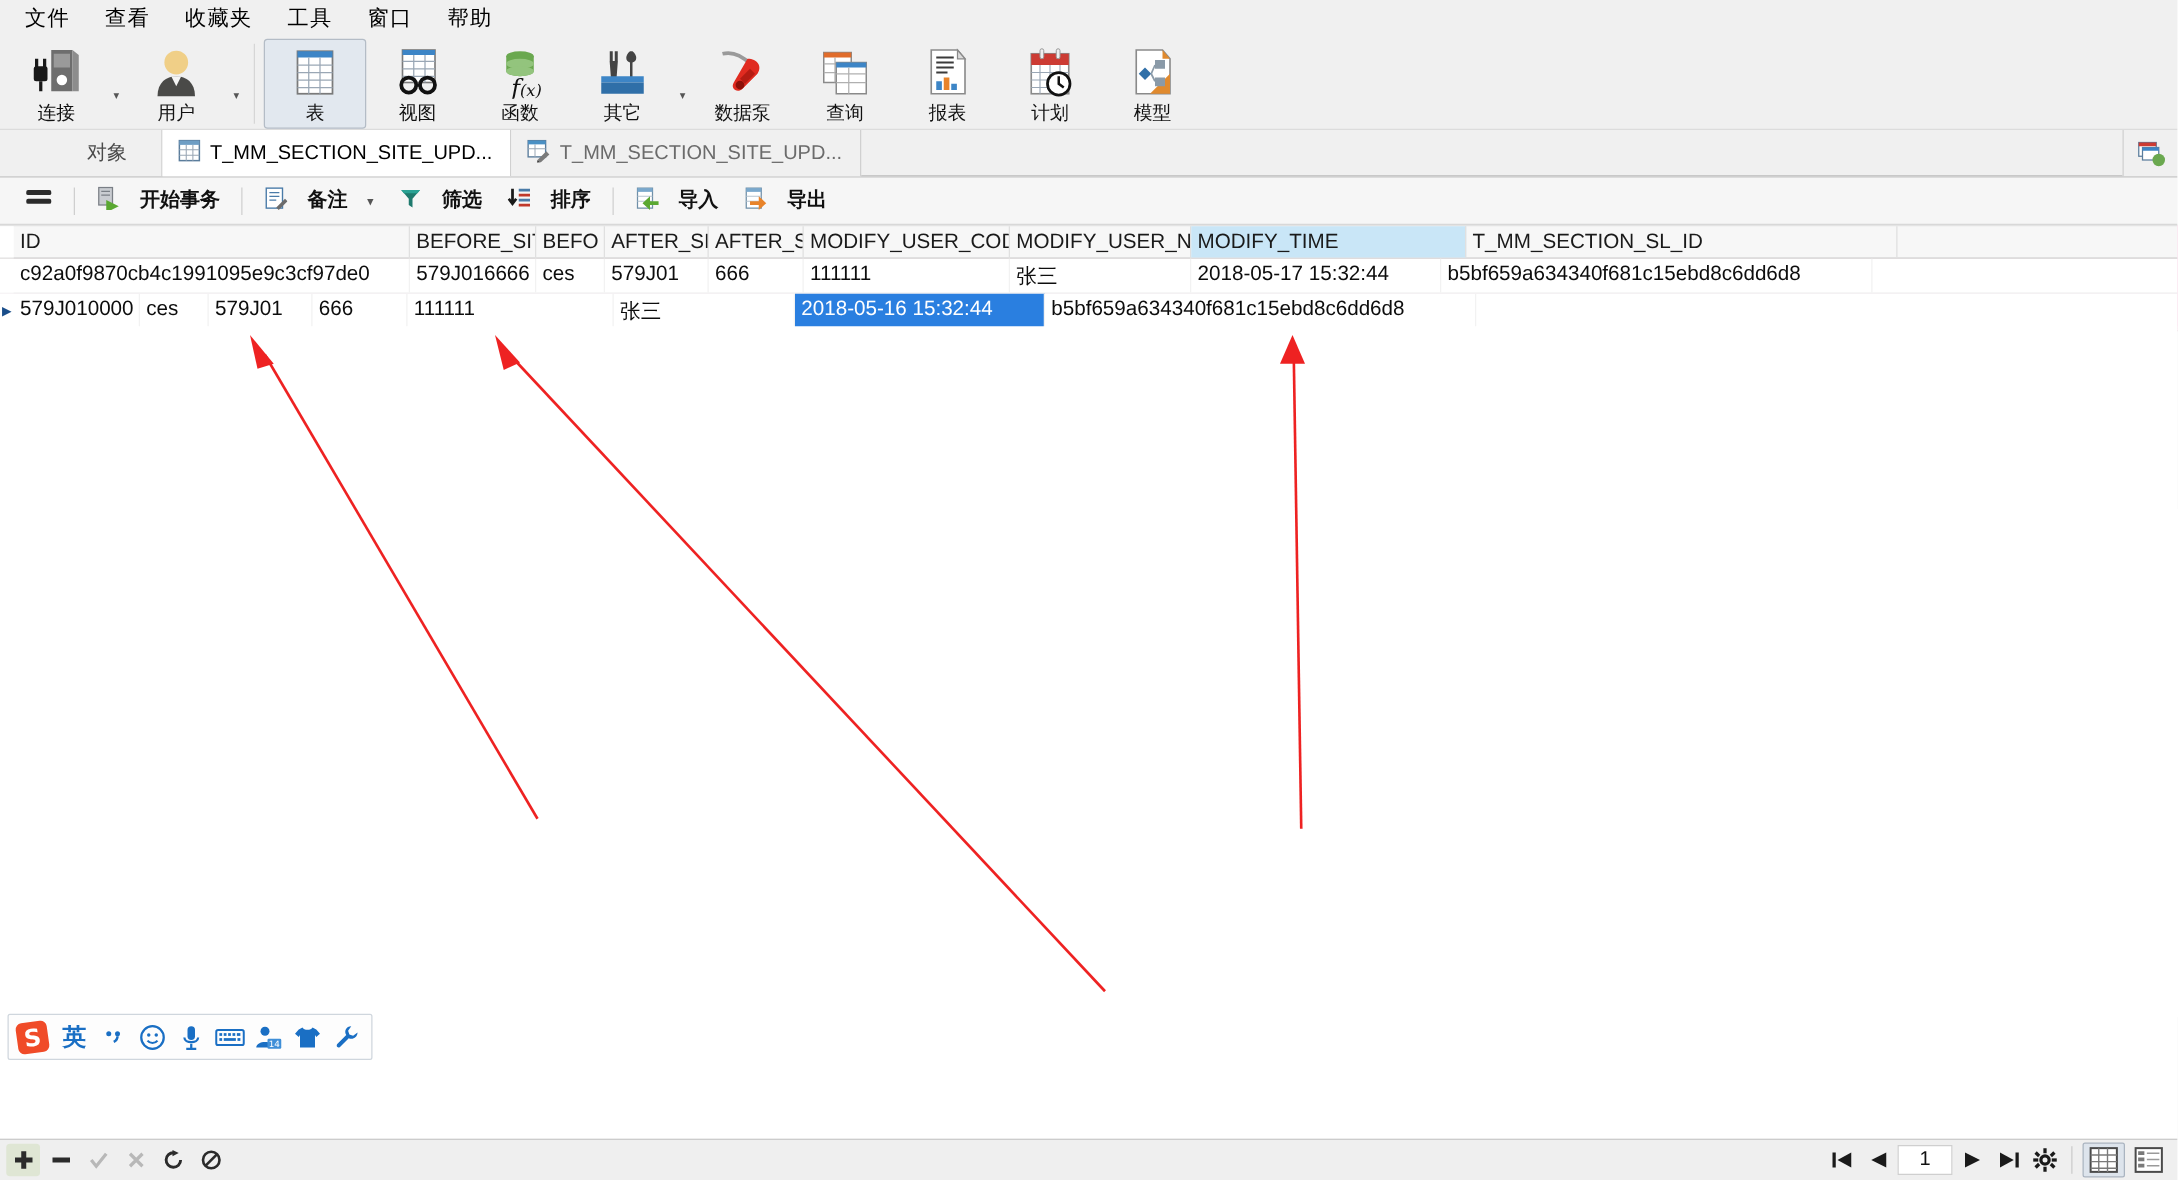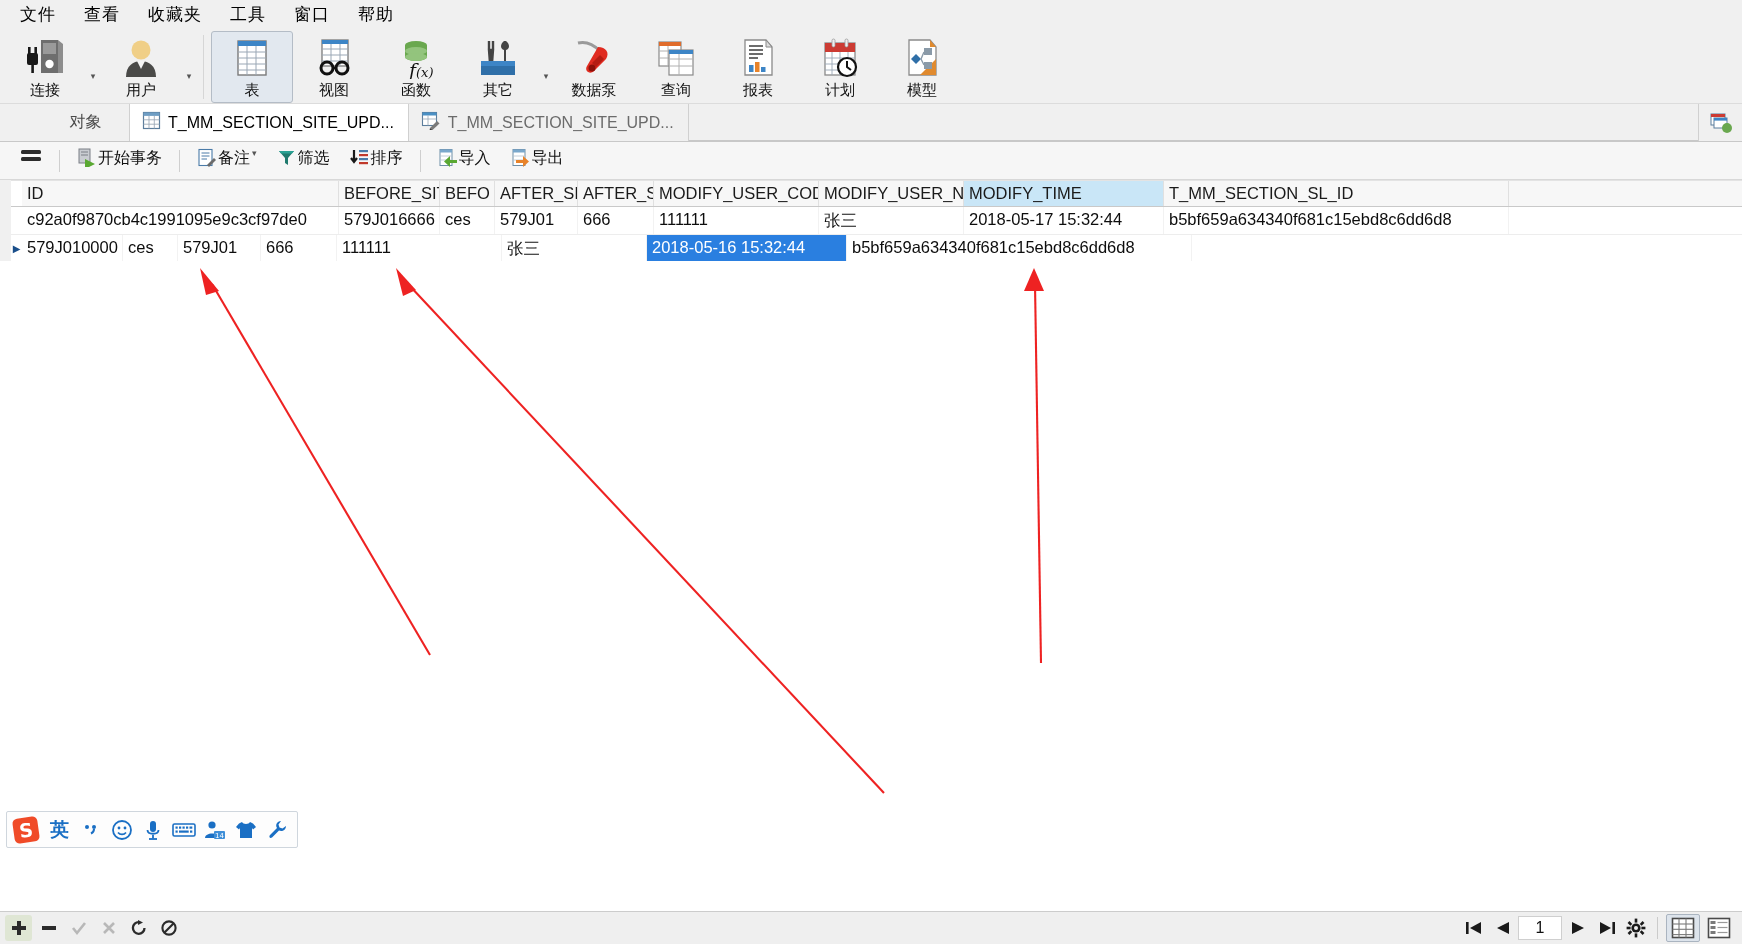--- a/index.html
+++ b/index.html
@@ -63,28 +63,28 @@
   .tab.inactive { background: #f0f0f0; color: #6b6b6b; }
   .tabspacer { flex: 1; border-bottom: 1px solid #c8c8c8; }
   .tabright { width: 44px; height: 37px; display:flex; align-items:center; justify-content:center; border-left:1px solid #d0d0d0; }
 
   
   .gtoolbar {
     height: 38px; background: #f6f6f6; display: flex; align-items: center;
     padding-left: 10px; gap: 0px; border-bottom: 1px solid #d8d8d8;
   }
   .gbtn {
-    display: flex; align-items: flex-start; gap: 2px; height: 28px;
+    display: flex; align-items: center; gap: 16px; height: 28px;
     padding: 0 9px; font-size: 16px; color: #111; cursor: default;
-    border: 1px solid transparent; border-radius: 3px;
+    border: 1px solid transparent; border-radius: 3px; font-weight: bold;
   }
   .vsep { width: 1px; height: 22px; background: #cfcfcf; margin: 0 7px; }
 
   
-  .grid { position: relative; background: #f9a8d4; margin-left: 11px; }
+  .grid { position: relative; background: #f9a8d4; }
   .gheader {
     display: flex; height: 27px; background: #f7f7f7;
     border-bottom: 1px solid #c9c9c9; border-top: 1px solid #e3e3e3;
   }
   .gheader .hc {
     font-size: 16.5px; color: #1a1a1a; padding: 3px 0 0 5px;
     border-right: 1px solid #e0e0e0; overflow: hidden; white-space: nowrap;
   }
   .gheader .hc.hl { background: #c9e6f7; }
   .grow { display: flex; height: 28px; border-bottom: 1px solid #ededed; background:#fff; }
@@ -469,21 +469,21 @@
 
     <div class="gheader">
       <div class="rowmark"></div>
       <div class="hc" style="width:317px">ID</div>
       <div class="hc" style="width:101px">BEFORE_SITE(</div>
       <div class="hc" style="width:55px">BEFO</div>
       <div class="hc" style="width:83px">AFTER_SI</div>
       <div class="hc" style="width:76px">AFTER_SI</div>
       <div class="hc" style="width:165px">MODIFY_USER_CODI</div>
       <div class="hc" style="width:145px">MODIFY_USER_NA</div>
-      <div class="hc hl" style="width:200px">MODIFY_TIME</div>
+      <div class="hc hl" style="width:220px">MODIFY_TIME</div>
       <div class="hc" style="width:345px">T_MM_SECTION_SL_ID</div>
       <div class="hc" style="flex:1;border-right:none;"></div>
     </div>
 
     <div class="grow">
       <div class="rowmark"></div>
       <div class="gc" style="width:317px">c92a0f9870cb4c1991095e9c3cf97de0</div>
       <div class="gc" style="width:101px">579J016666</div>
       <div class="gc" style="width:55px">ces</div>
       <div class="gc" style="width:83px">579J01</div>

